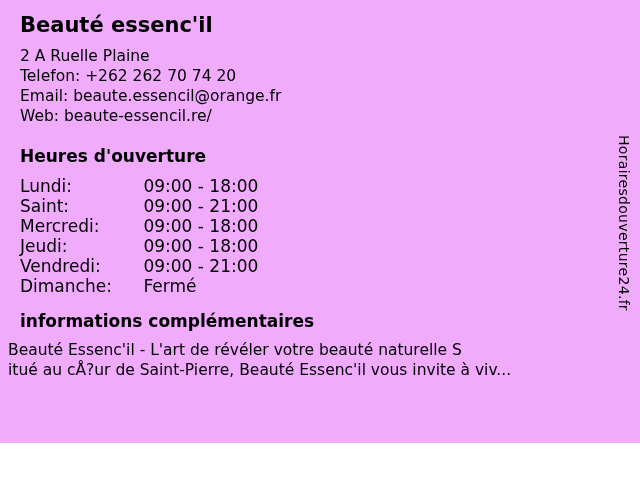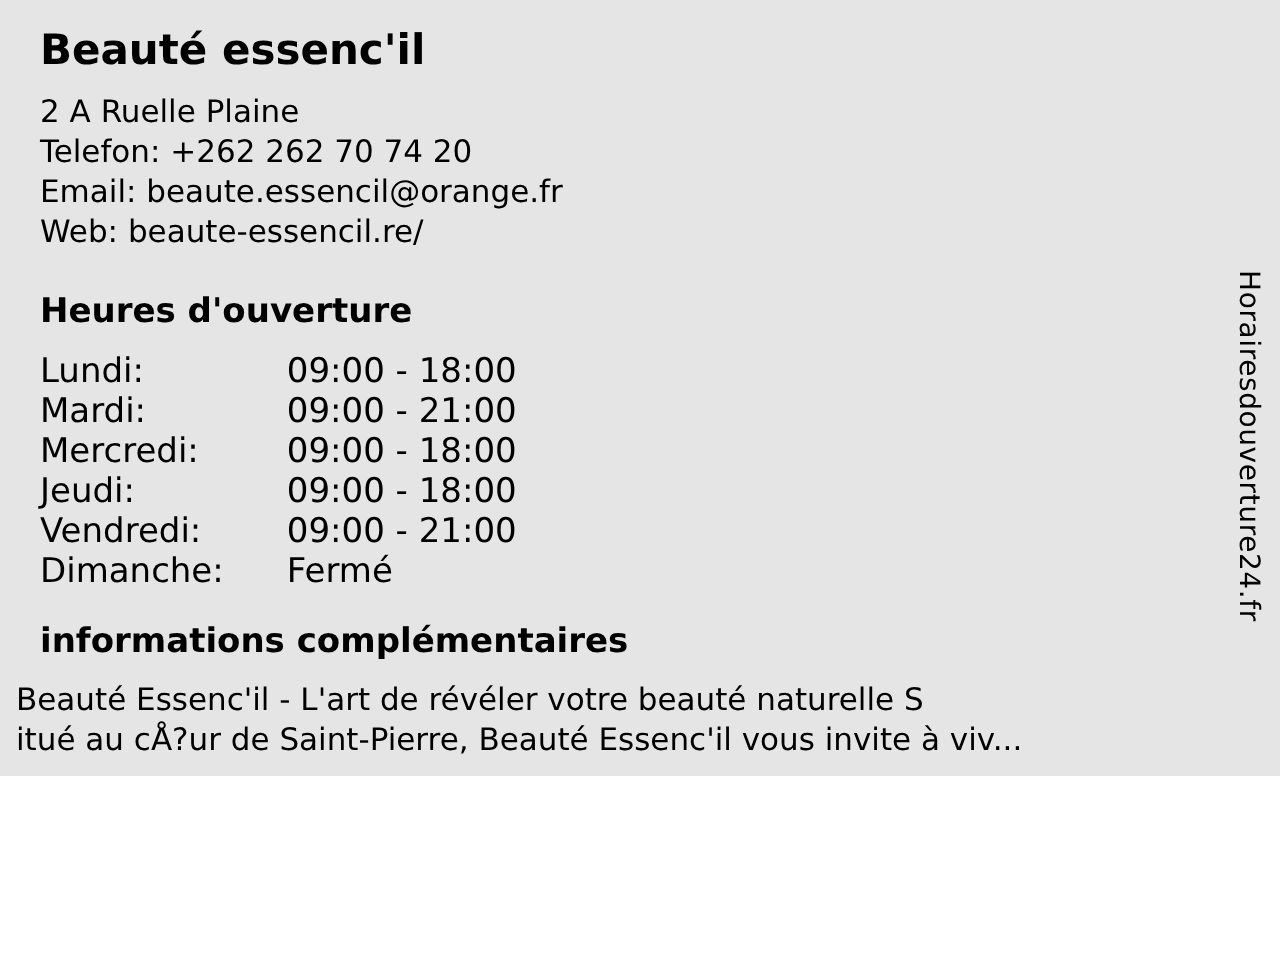--- a/index.html
+++ b/index.html
@@ -3,22 +3,22 @@
 <meta charset="utf-8">
 <style>
   html, body {
     margin: 0;
     padding: 0;
     background: #ffffff;
   }
   .page {
     position: relative;
     width: 640px;
-    height: 388px;
-    background: #e5e5e5;
+    height: 443px;
+    background: #f0abfc;
     color: #000000;
     font-family: "DejaVu Sans", "Liberation Sans", sans-serif;
     overflow: hidden;
   }
   .business-name {
     margin: 0;
     padding: 13px 0 0 20px;
     font-size: 21px;
     line-height: 24px;
     font-weight: bold;
@@ -77,21 +77,21 @@
   </div>
 
   <h2 class="section-title hours-title">Heures d'ouverture</h2>
 
   <div class="hours-table">
     <div class="hours-row">
       <span class="hours-day">Lundi:</span>
       <span class="hours-time">09:00 - 18:00</span>
     </div>
     <div class="hours-row">
-      <span class="hours-day">Mardi:</span>
+      <span class="hours-day">Saint:</span>
       <span class="hours-time">09:00 - 21:00</span>
     </div>
     <div class="hours-row">
       <span class="hours-day">Mercredi:</span>
       <span class="hours-time">09:00 - 18:00</span>
     </div>
     <div class="hours-row">
       <span class="hours-day">Jeudi:</span>
       <span class="hours-time">09:00 - 18:00</span>
     </div>

